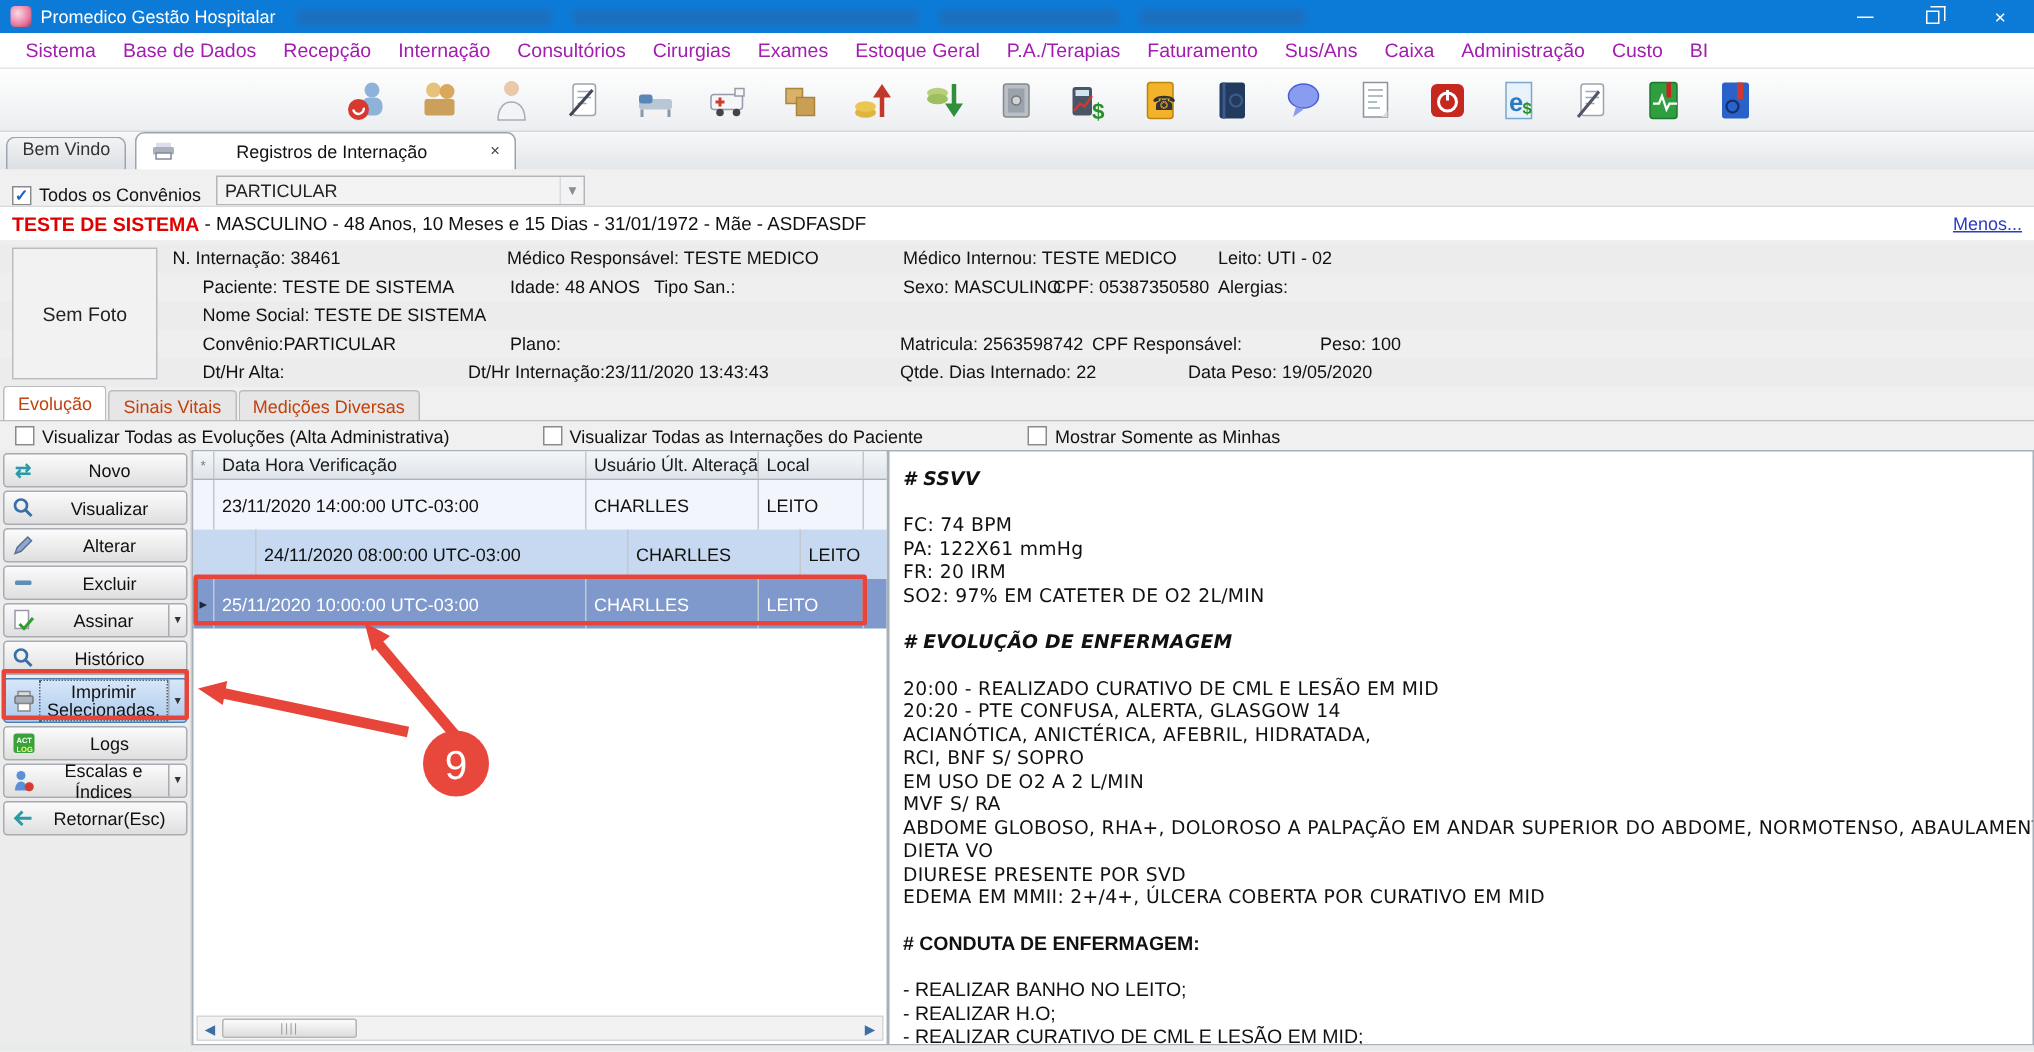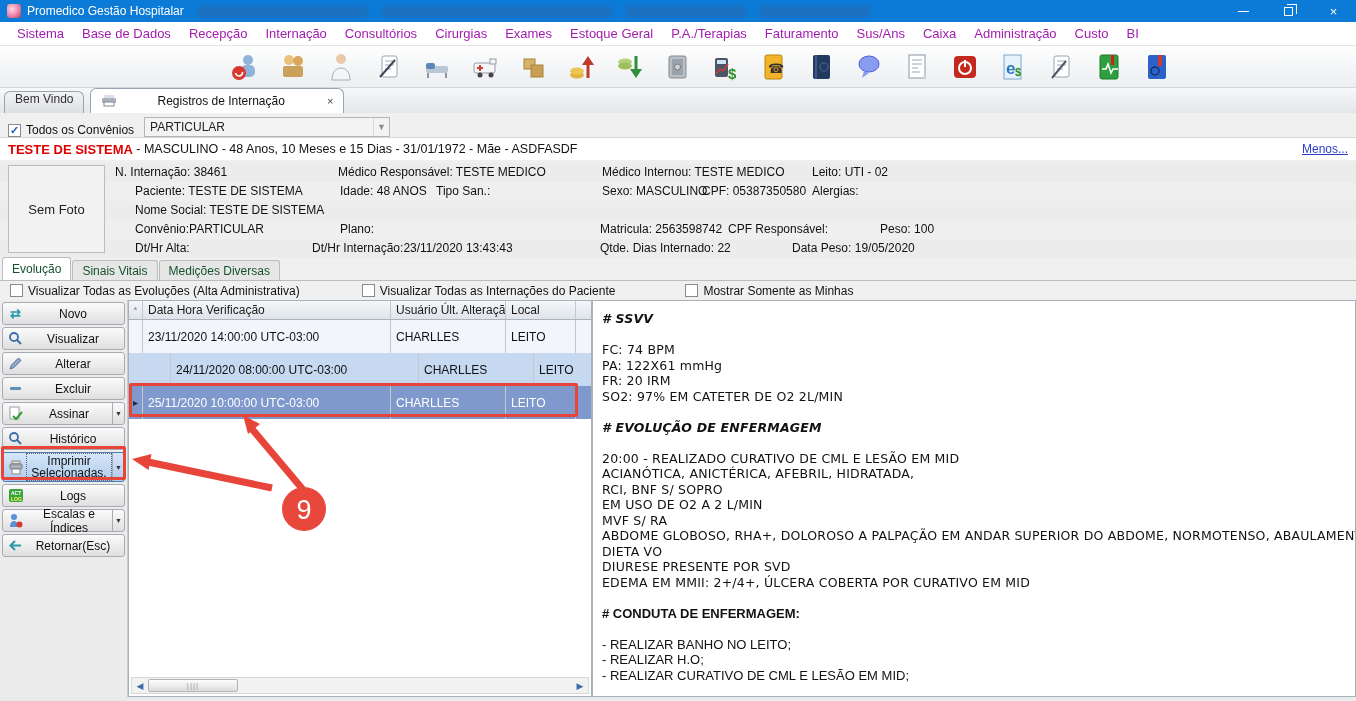--- a/index.html
+++ b/index.html
@@ -54,21 +54,21 @@
   .photo-box { position:absolute; left:8px; top:5px; width:97px; height:88px; background:#f2f2f2; border:1px solid #b9bdc2; display:flex; align-items:center; justify-content:center; color:#222; font-size:13px; }
   .prow { position:absolute; left:0; width:1356px; height:19px; }
   .prow:nth-child(odd) { background:#ececec; }
   .fld { position:absolute; top:2px; white-space:nowrap; }
   .fld .lab { color:#111; }
   .fld .val { color:#111; }
   .lab-red { color:#8b1d1d; }
 
   
   .subtabs { left:0; top:258px; width:1356px; height:23px; background:#f0f0f0; border-bottom:1px solid #b9bdc2; display:flex; align-items:flex-end; padding-left:2px; }
-  .stab { height:20px; padding:0 9px; display:flex; align-items:center; font-size:12px; border:1px solid #b9bdc2; border-bottom:none; border-radius:3px 3px 0 0; background:#e6e6e6; color:#14532d; margin-right:1px;justify-content:center; }
+  .stab { height:20px; padding:0 9px; display:flex; align-items:center; font-size:12px; border:1px solid #b9bdc2; border-bottom:none; border-radius:3px 3px 0 0; background:#e6e6e6; color:#c2410c; margin-right:1px;justify-content:center; }
   .stab.active { background:#fff; height:23px; position:relative; z-index:2; }
 
   
   .checkrow { left:0; top:281px; width:1356px; height:19px; background:#f0f0f0; display:flex; align-items:center; padding-left:10px; }
   .checkrow .gap1 { margin-right:62px; } .checkrow .gap2 { margin-right:70px; }
 
   
   .left-actions { left:0; top:300px; width:128px; height:401px; background:#ececec; border-right:1px solid #c8ccd0; padding:2px 2px; display:flex; flex-direction:column; gap:2px; }
   .abtn { height:23px; background:linear-gradient(#fbfbfb,#dfdfdf); border:1px solid #a8acb2; border-radius:3px; display:flex; align-items:center; padding:0 4px; font-size:12px; color:#111; position:relative; }
   .abtn .aicon { width:17px; display:flex; justify-content:center; margin-right:2px; flex:0 0 auto; }
@@ -508,20 +508,21 @@
   <div class="nl hdr"># SSVV</div>
   <div class="nl"></div>
   <div class="nl">FC: 74 BPM</div>
   <div class="nl">PA: 122X61 mmHg</div>
   <div class="nl">FR: 20 IRM</div>
   <div class="nl">SO2: 97% EM CATETER DE O2 2L/MIN</div>
   <div class="nl"></div>
   <div class="nl hdr"># EVOLUÇÃO DE ENFERMAGEM</div>
   <div class="nl"></div>
   <div class="nl">20:00 - REALIZADO CURATIVO DE CML E LESÃO EM MID</div>
+  <div class="nl">20:20 - PTE CONFUSA, ALERTA, GLASGOW 14</div>
   <div class="nl">ACIANÓTICA, ANICTÉRICA, AFEBRIL, HIDRATADA,</div>
   <div class="nl">RCI, BNF S/ SOPRO</div>
   <div class="nl">EM USO DE O2 A 2 L/MIN</div>
   <div class="nl">MVF S/ RA</div>
   <div class="nl">ABDOME GLOBOSO, RHA+, DOLOROSO  A PALPAÇÃO EM ANDAR SUPERIOR DO ABDOME, NORMOTENSO, ABAULAMENTO NA PARECE</div>
   <div class="nl">DIETA VO</div>
   <div class="nl">DIURESE PRESENTE POR SVD</div>
   <div class="nl">EDEMA EM MMII:  2+/4+, ÚLCERA COBERTA POR CURATIVO EM MID</div>
   <div class="nl"></div>
   <div class="nl sans hdr" style="font-weight:bold"># CONDUTA DE ENFERMAGEM:</div>

